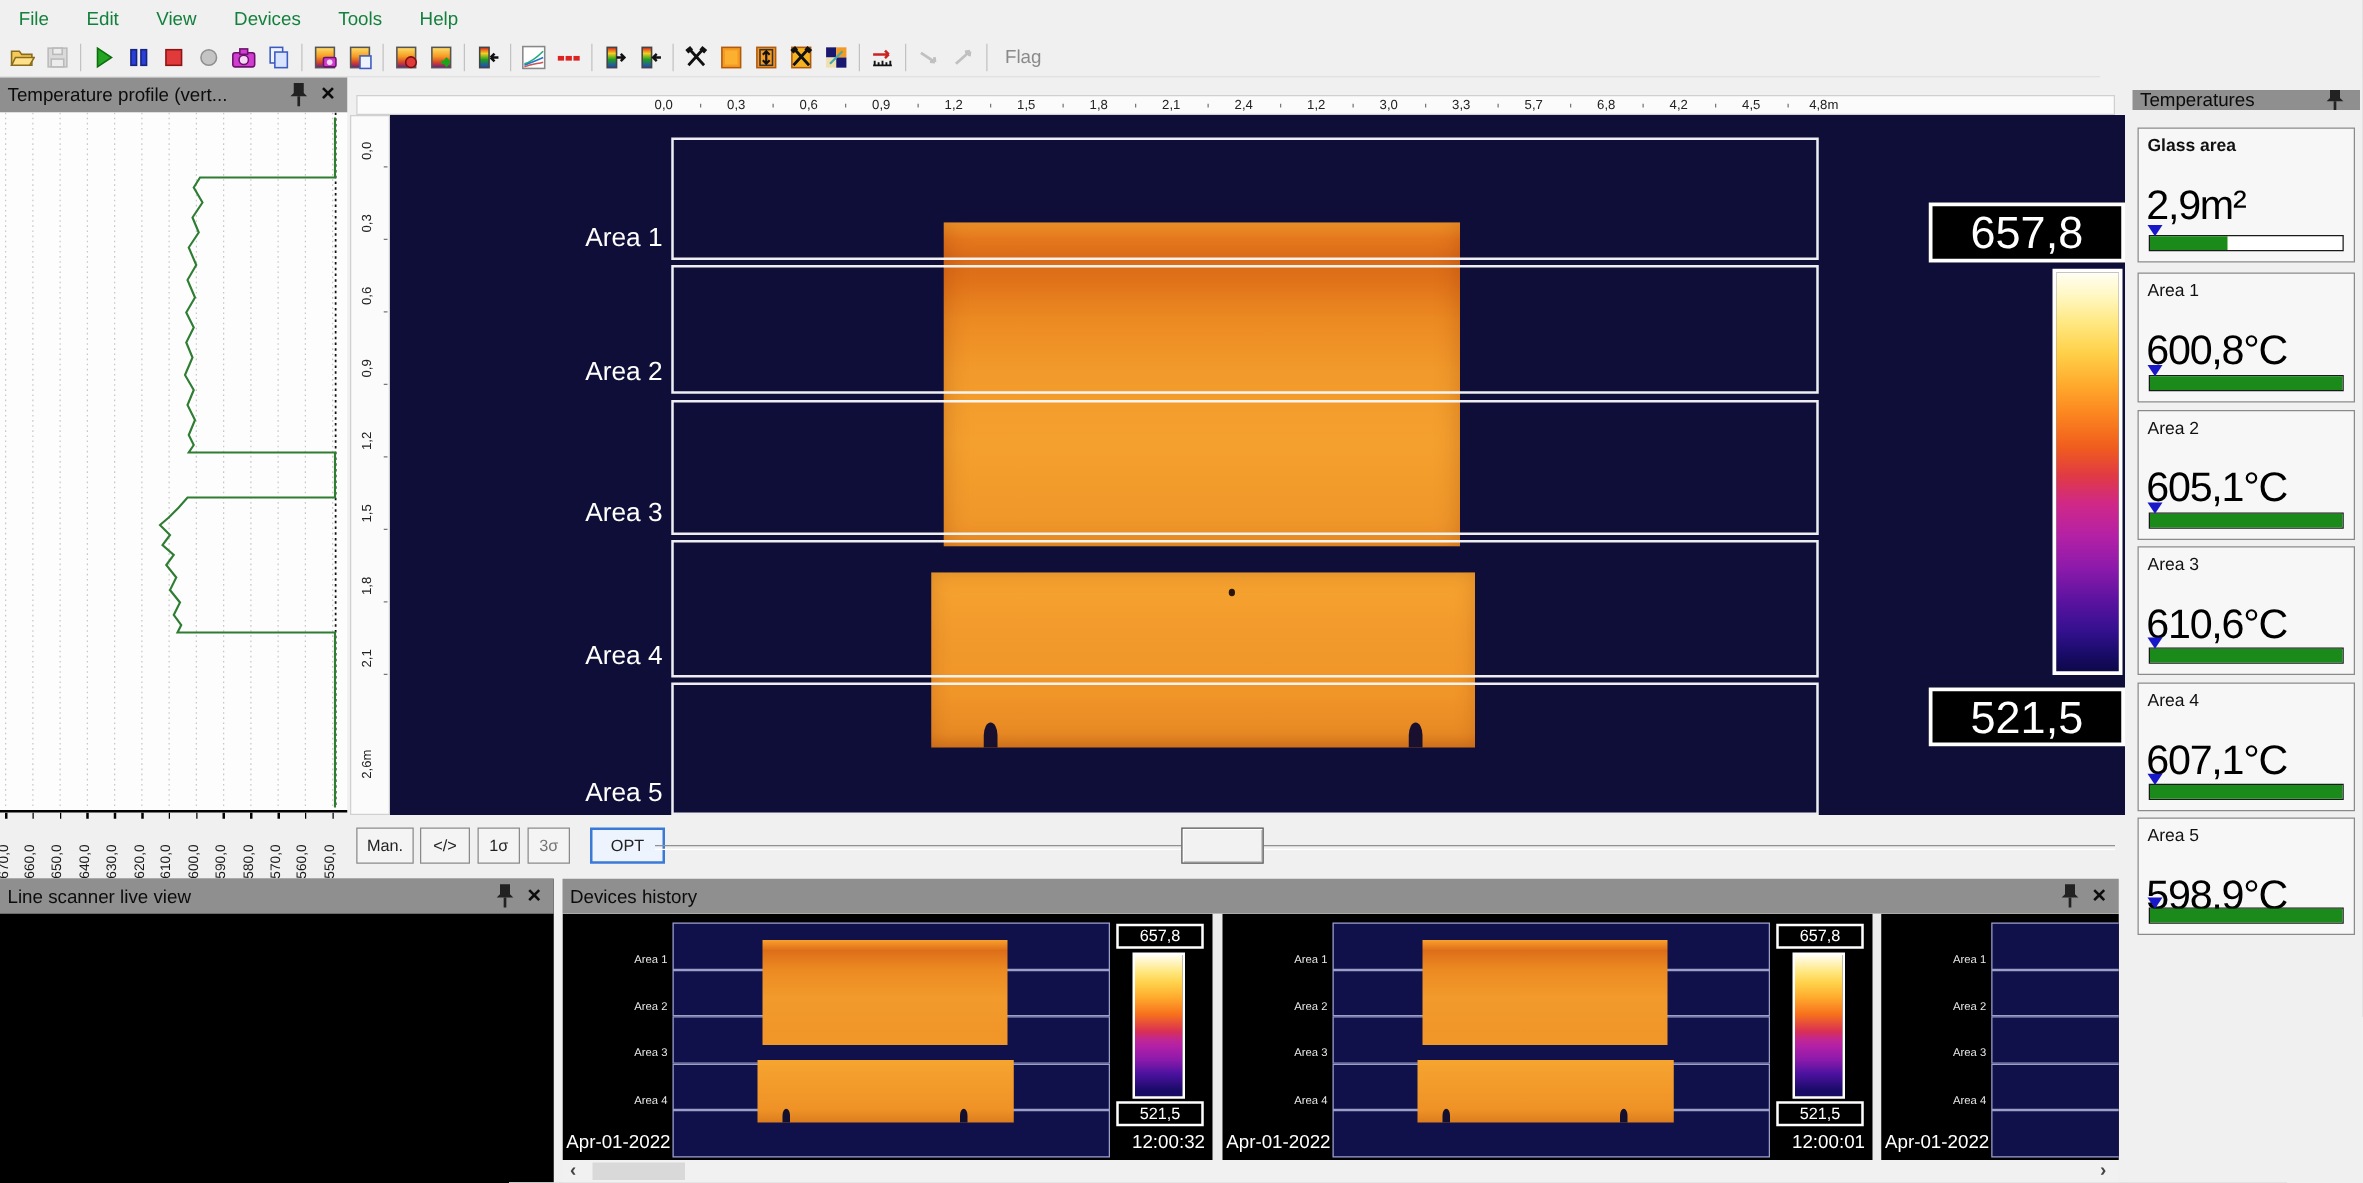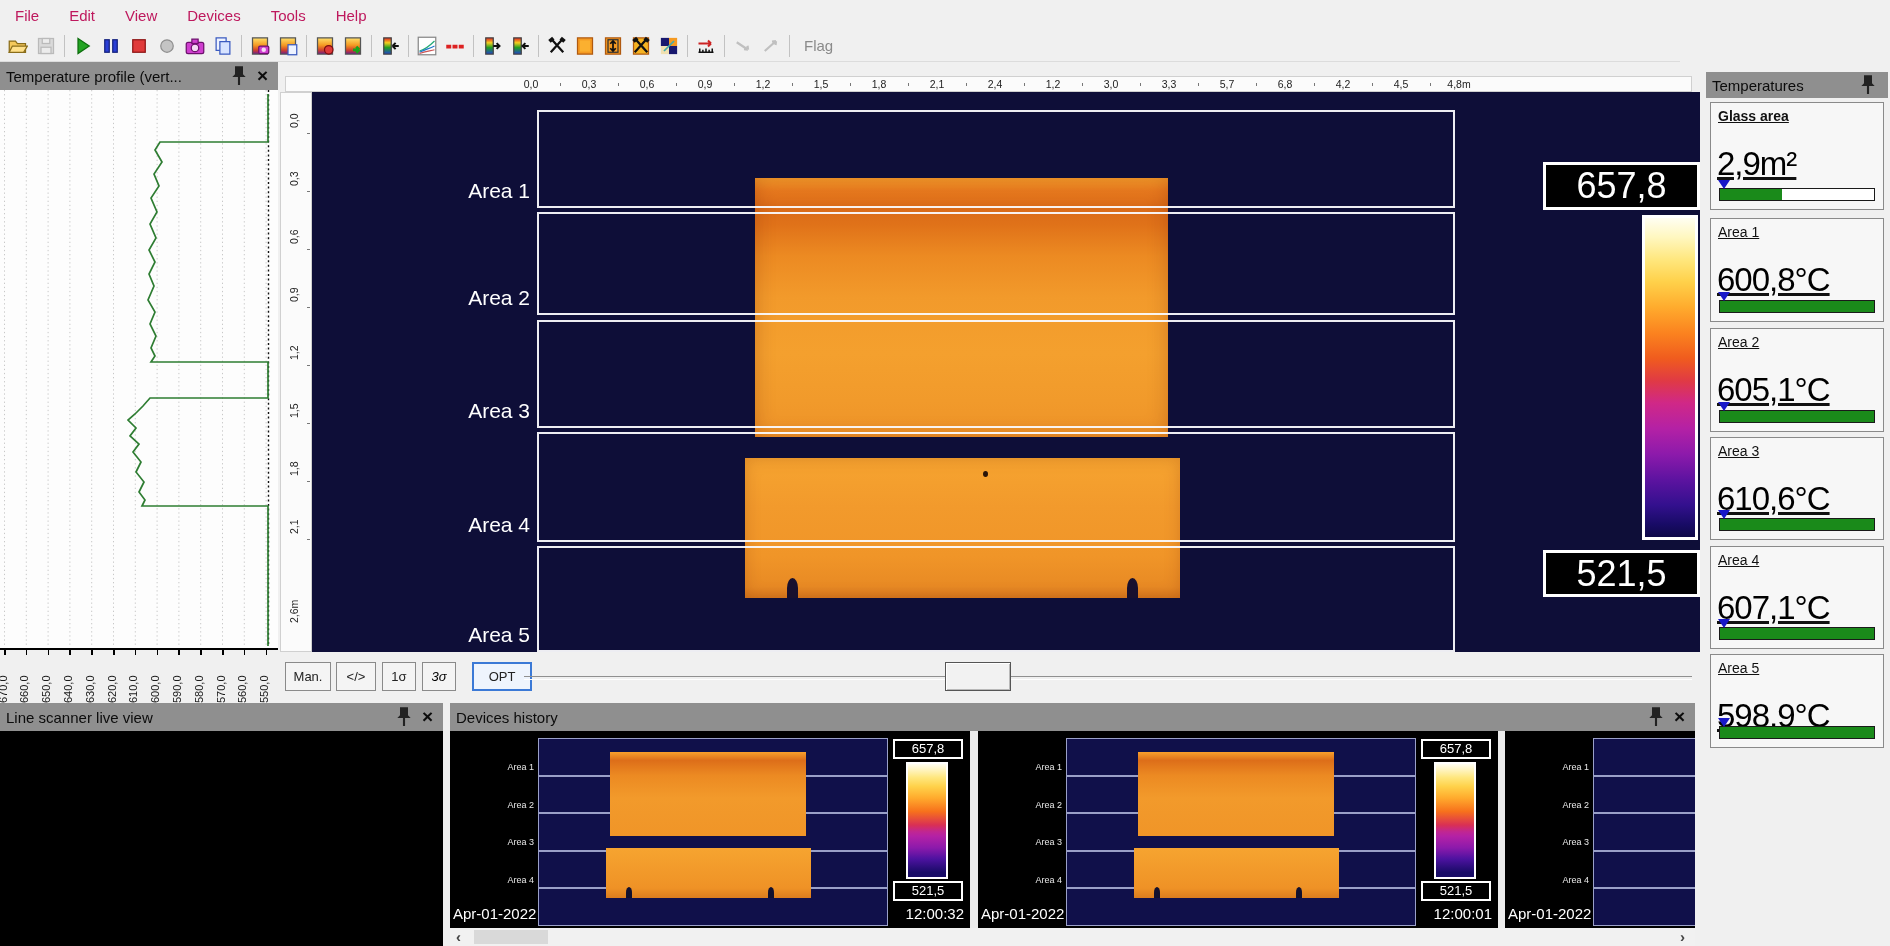--- a/index.html
+++ b/index.html
@@ -1,21 +1,21 @@
 <!DOCTYPE html>
 <html><head>
 <meta charset="utf-8">
 <style>
   html,body{margin:0;padding:0;background:#d8d8d8;font-family:"Liberation Sans",sans-serif;}
   #stage{position:relative;width:1890px;height:946px;background:#f0f0f0;overflow:hidden;
          -webkit-user-select:none;user-select:none;color:#111;}
   
   #menubar{position:absolute;left:0;top:0;width:1890px;height:30px;display:flex;align-items:center;
            background:#f0f0f0;}
-  .menu-item{padding:4px 15px;font-size:15px;color:#be185d;cursor:default;}
+  .menu-item{padding:4px 15px;font-size:15px;color:#15803d;cursor:default;}
   #toolbar{position:absolute;left:0;top:30px;width:1680px;height:32px;display:flex;align-items:center;
            background:#f0f0f0;border-bottom:1px solid #dcdcdc;padding-left:4px;box-sizing:border-box;}
   .tbtn{width:26px;height:26px;display:flex;align-items:center;justify-content:center;margin:0 1px;}
   .tbtn svg{width:20px;height:20px;}
   .tbtn.dis{opacity:.55;filter:grayscale(1);}
   .tsep{width:1px;height:22px;background:#c2c2c2;margin:0 4px;}
   .tflag{font-size:15px;color:#8a8a8a;padding:2px 10px;}
   
   .phead{position:absolute;left:0;top:0;right:0;height:28px;background:#8f8f8f;display:flex;
          align-items:center;padding:0 6px;box-sizing:border-box;overflow:hidden;}
@@ -50,21 +50,21 @@
   #colorbar{position:absolute;left:1330px;top:123px;width:56px;height:325px;border:3px solid #fff;box-sizing:border-box;
     background:linear-gradient(180deg,#fffef2 0%,#fff7c0 6%,#ffe77e 13%,#ffd14a 20%,#ffab2d 28%,
       #fb831f 36%,#f05c1e 44%,#e03a44 51%,#d02887 58%,#b421a5 66%,#8d1aab 74%,#5d13a0 82%,
       #33108e 90%,#180b66 96%,#0e0848 100%);}
   .notch{position:absolute;bottom:0;width:11px;height:20px;background:#18102e;border-radius:50% 50% 0 0;}
   .gdot{position:absolute;width:5px;height:6px;background:#2a1408;border-radius:50%;}
   
   #controls{position:absolute;left:278px;top:655px;width:1422px;height:45px;background:#f0f0f0;}
   .ctl{position:absolute;top:7px;height:29px;background:#f4f4f4;border:1px solid #8a8a8a;box-sizing:border-box;
        font-size:13px;color:#222;display:flex;align-items:center;justify-content:center;}
-  .ctl.red{color:#000000;font-style:italic;}
+  .ctl.red{color:#737373;}
   .ctl.opt{border:2px solid #3b79d6;background:#eef4fd;}
   .groove{position:absolute;left:246px;top:21px;width:1446px- ;width:1168px;height:2px;
           border-top:1px solid #909090;border-bottom:1px solid #fff;}
   .sliderthumb{position:absolute;left:667px;top:7px;width:66px;height:29px;background:#f2f2f2;
           border:1px solid #555;box-shadow:inset 1px 1px 0 #fff,inset -1px -1px 0 #b9b9b9;box-sizing:border-box;}
   
   #scanner-panel{position:absolute;left:0;top:703px;width:443px;height:243px;background:#000;}
   #scanner-content{position:absolute;left:0;top:28px;right:0;bottom:0;background:#000;overflow:hidden;}
   #scanstrip{position:absolute;left:8px;top:61px;width:428px;height:90px;
     background:linear-gradient(180deg,#3a0f52 0%,#7c1fa0 9%,#9327b2 15%,#6d1a8e 21%,#8e24ae 29%,
@@ -90,24 +90,24 @@
   .t-bar{position:absolute;left:456px;top:31px;width:42px;height:117px;border:2px solid #fff;box-sizing:border-box;
     background:linear-gradient(180deg,#fffef2 0%,#ffe77e 12%,#ffd14a 20%,#ffab2d 30%,#f7711c 42%,
       #d93054 54%,#c02693 60%,#b421a5 64%,#8d1aab 74%,#4d12a0 84%,#180b66 96%);}
   .t-date{position:absolute;left:3px;top:174px;font-size:15px;color:#fff;}
   .t-time{position:absolute;right:6px;top:174px;font-size:15px;color:#fff;}
   #snap-scroll{position:absolute;left:0;top:225px;width:1245px;height:18px;background:#f1f1f1;}
   .scroll-arrow{position:absolute;top:0;font-size:15px;font-weight:bold;color:#444;line-height:18px;}
   #snap-thumbtrack{position:absolute;left:24px;top:2px;width:74px;height:14px;background:#d9d9d9;}
   
   #temps-panel{position:absolute;left:1702px;top:62px;width:188px;height:884px;background:#f0f0f0;}
-  #temps-head{position:absolute;left:4px;top:10px;width:182px;height:26px;background:#8f8f8f;display:flex;
+  #temps-head{position:absolute;left:4px;top:10px;width:182px;height:16px;background:#8f8f8f;display:flex;
               align-items:center;padding:0 6px;box-sizing:border-box;overflow:hidden;}
   .reading{position:absolute;left:8px;width:174px;background:#f7f7f7;border:1px solid #8a8a8a;
-           box-sizing:border-box;text-decoration:underline;}
+           box-sizing:border-box;}
   .r-label{font-size:14px;color:#111;padding:5px 7px 0 7px;}
   .r-label.bold{font-weight:bold;}
   .r-value{font-size:33px;color:#000;padding:1px 4px 0 6px;white-space:nowrap;letter-spacing:-1px;margin-top:20px;}
   .r-bar{position:absolute;left:8px;right:8px;bottom:8px;height:13px;border:1px solid #1a1a1a;
          background:#fff;box-sizing:border-box;}
   .r-fill{height:100%;background:#1a8a1a;}
   .r-marker{position:absolute;left:-2px;top:-9px;width:0;height:0;border-left:6px solid transparent;
             border-right:6px solid transparent;border-top:9px solid #1818c8;}
 </style>
 </head>

